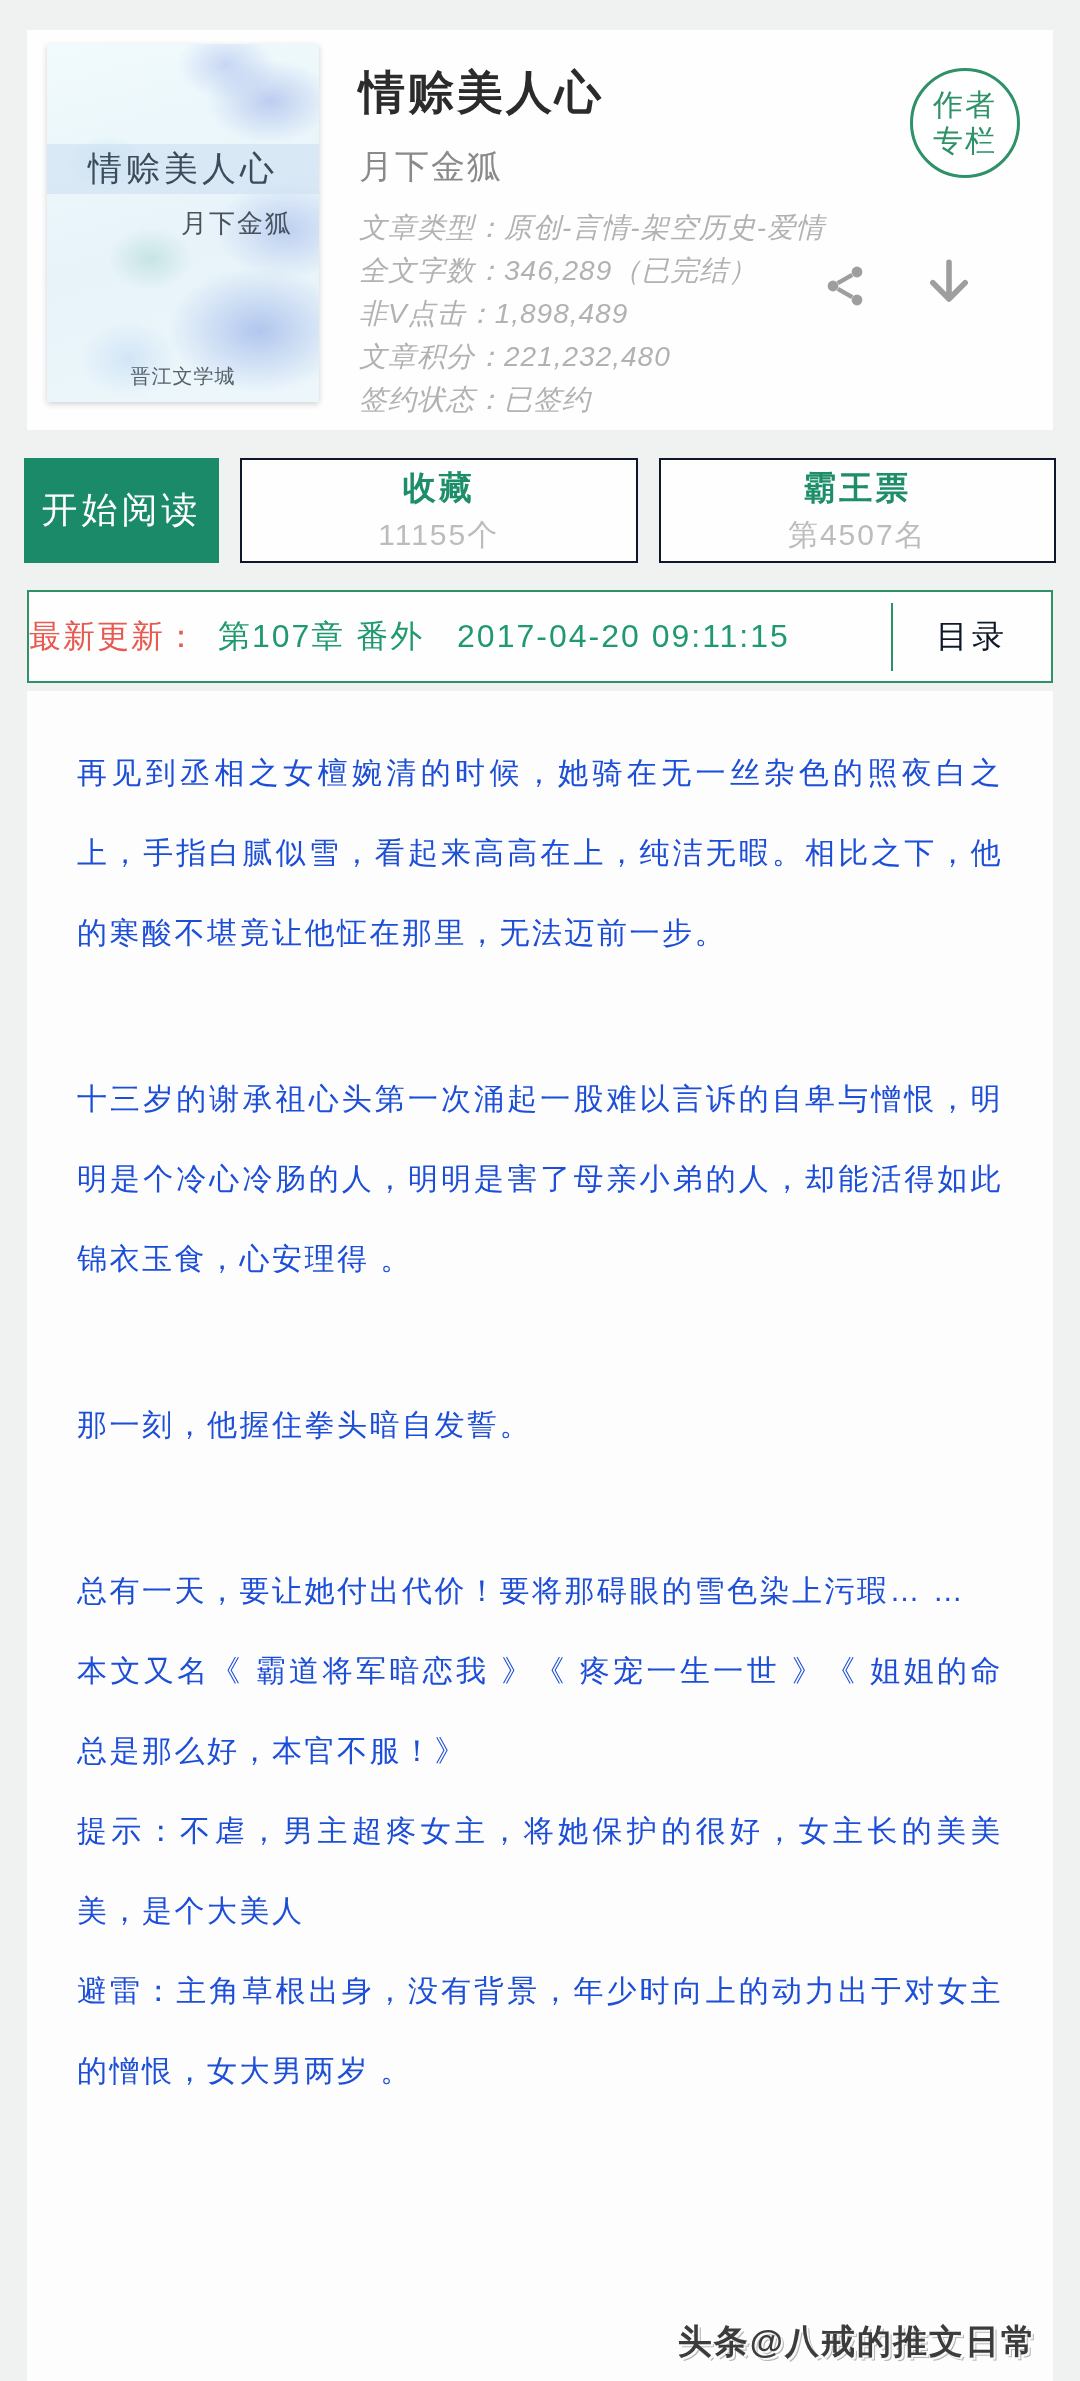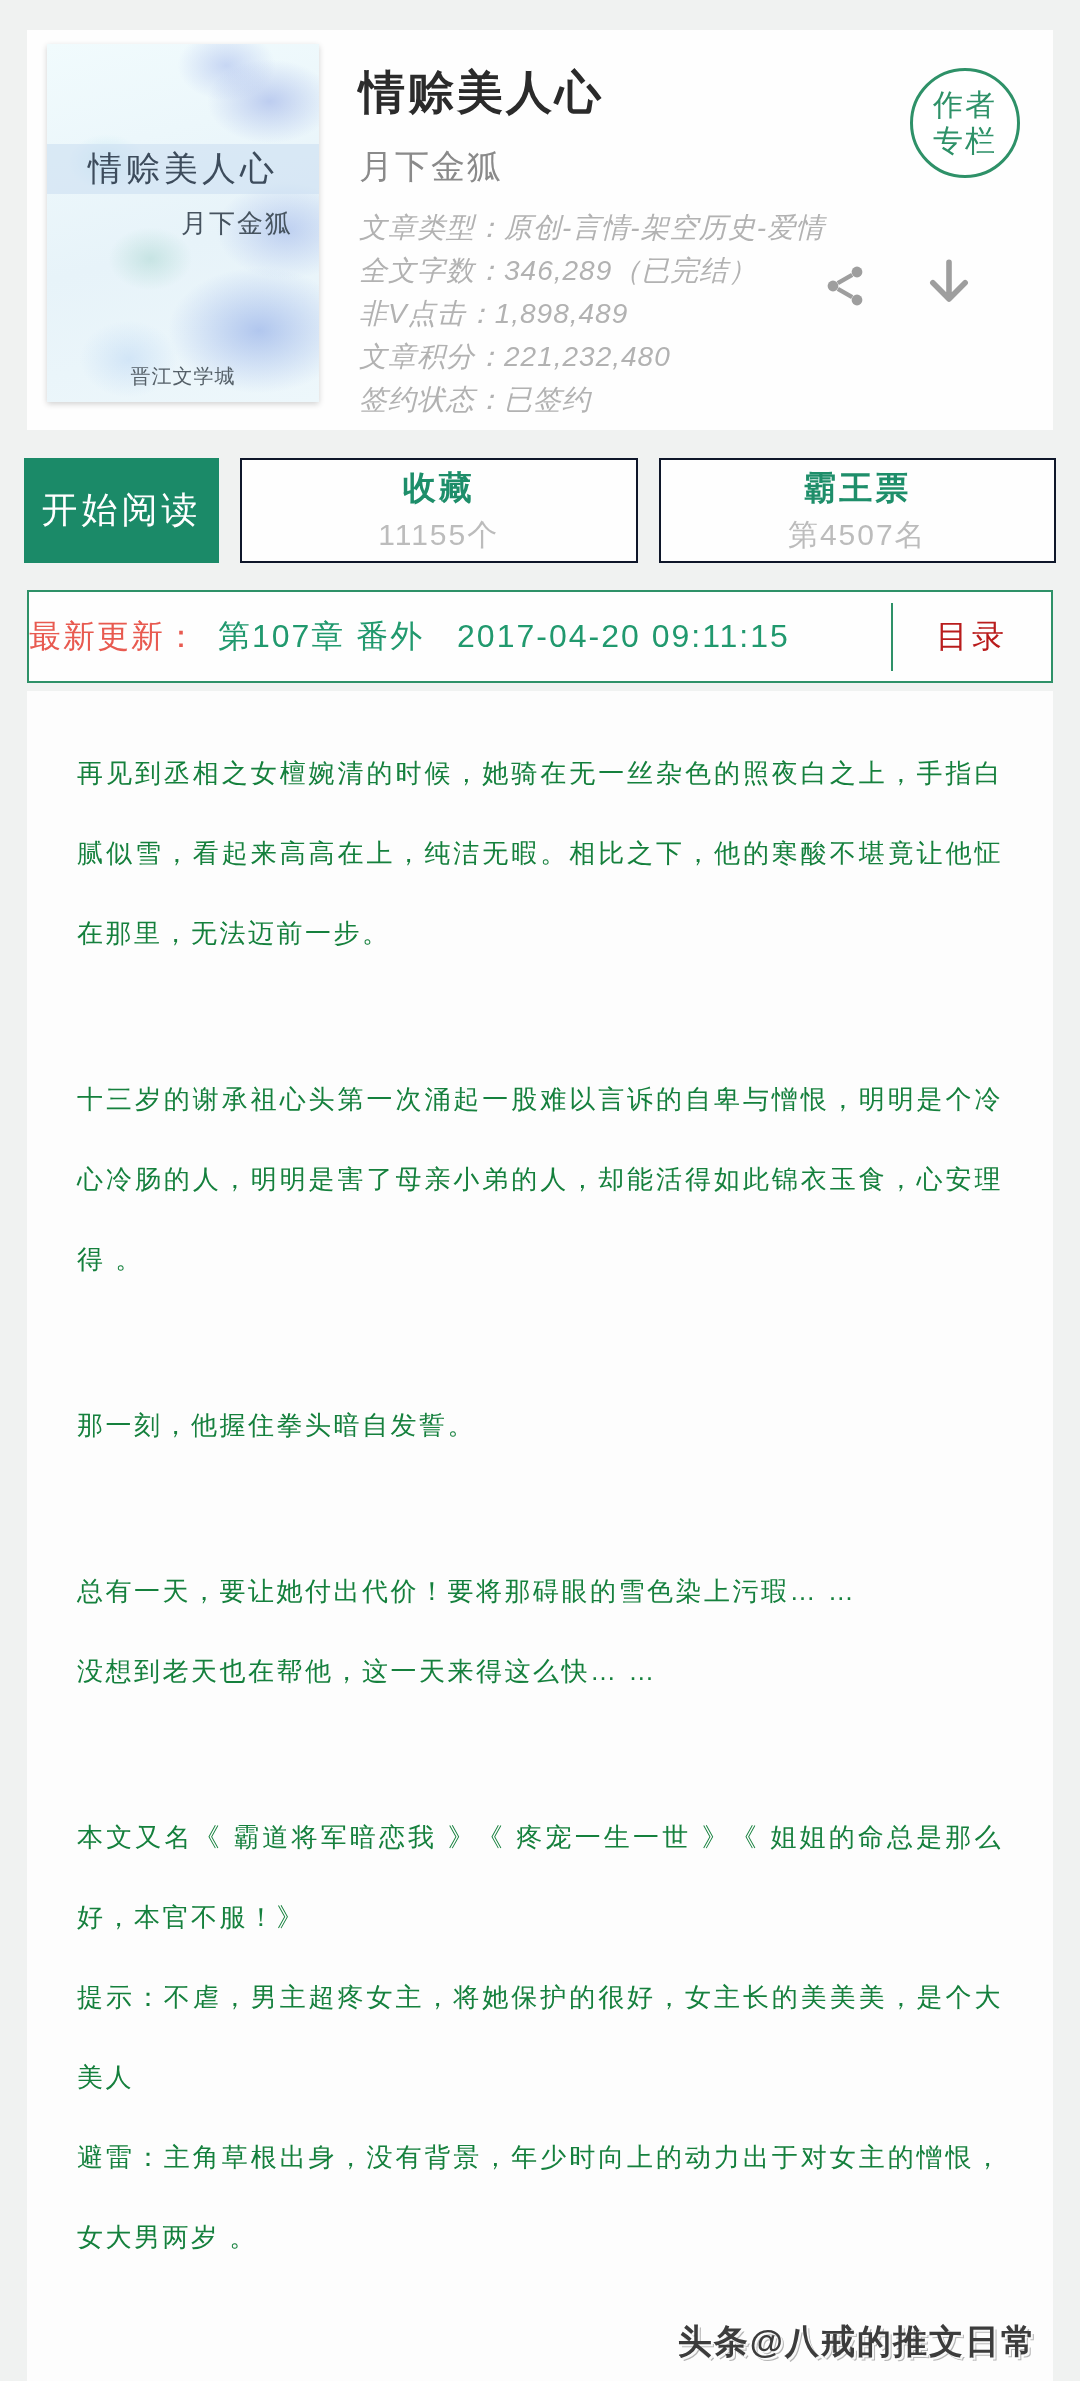--- a/index.html
+++ b/index.html
@@ -48,25 +48,25 @@
   .btn-outline .cnt { font-size:30px; color:#bcbcbc; margin-top:4px; letter-spacing:2px; }
 
   
   .update-bar { margin:27px 27px 0; height:93px; background:#fefefe; border:2px solid #2e9168;
     display:flex; align-items:center; }
   .update-left { flex:1; font-size:32px; letter-spacing:2px; white-space:nowrap; overflow:hidden; }
   .update-label { color:#e85a50; }
   .update-chapter { color:#21996e; margin-left:8px; }
   .update-time { color:#21996e; margin-left:22px; }
   .update-divider { width:2px; height:68px; background:#2e9168; flex:none; }
-  .toc-btn { width:158px; flex:none; text-align:center; font-size:32px; color:#b91c1c; letter-spacing:4px; cursor:pointer; }
+  .toc-btn { width:158px; flex:none; text-align:center; font-size:32px; color:#0f172a; letter-spacing:4px; cursor:pointer; }
 
   
   .intro-card { margin:8px 27px 0; background:#fdfdfd; height:1690px; padding:42px 50px 0; position:relative; }
-  .intro-card p { font-size:26px; color:#15803d; line-height:80px; letter-spacing:2.5px; text-align:justify; }
+  .intro-card p { font-size:30px; color:#1d4ed8; line-height:80px; letter-spacing:2.5px; text-align:justify; }
   .gap-after { margin-bottom:86px; }
 
   .watermark { position:absolute; right:16px; bottom:16px; font-size:34px; font-weight:bold; color:#3c3c3c;
     letter-spacing:2px; text-shadow:2px 2px 0 rgba(255,255,255,.9), 3px 3px 0 rgba(120,120,120,.55); }
 
   svg .gray-stroke { stroke:#9e9e9e; }
 </style>
 </head>
 <body>
 
@@ -135,20 +135,19 @@
     </div>
     <div class="update-divider"></div>
     <div class="toc-btn">目录</div>
   </div>
 
   <div class="intro-card">
     <p class="gap-after">再见到丞相之女檀婉清的时候，她骑在无一丝杂色的照夜白之上，手指白腻似雪，看起来高高在上，纯洁无暇。相比之下，他的寒酸不堪竟让他怔在那里，无法迈前一步。</p>
     <p class="gap-after">十三岁的谢承祖心头第一次涌起一股难以言诉的自卑与憎恨，明明是个冷心冷肠的人，明明是害了母亲小弟的人，却能活得如此锦衣玉食，心安理得 。</p>
     <p class="gap-after">那一刻，他握住拳头暗自发誓。</p>
     <p>总有一天，要让她付出代价！要将那碍眼的雪色染上污瑕… …</p>
-    <p class="gap-after">没想到老天也在帮他，这一天来得这么快… …</p>
     <p>本文又名《 霸道将军暗恋我 》《 疼宠一生一世 》《 姐姐的命总是那么好，本官不服！》</p>
     <p>提示：不虐，男主超疼女主，将她保护的很好，女主长的美美美，是个大美人</p>
     <p>避雷：主角草根出身，没有背景，年少时向上的动力出于对女主的憎恨，女大男两岁 。</p>
     <div class="watermark">头条@八戒的推文日常</div>
   </div>
 
 </div>
 
 </body></html>

